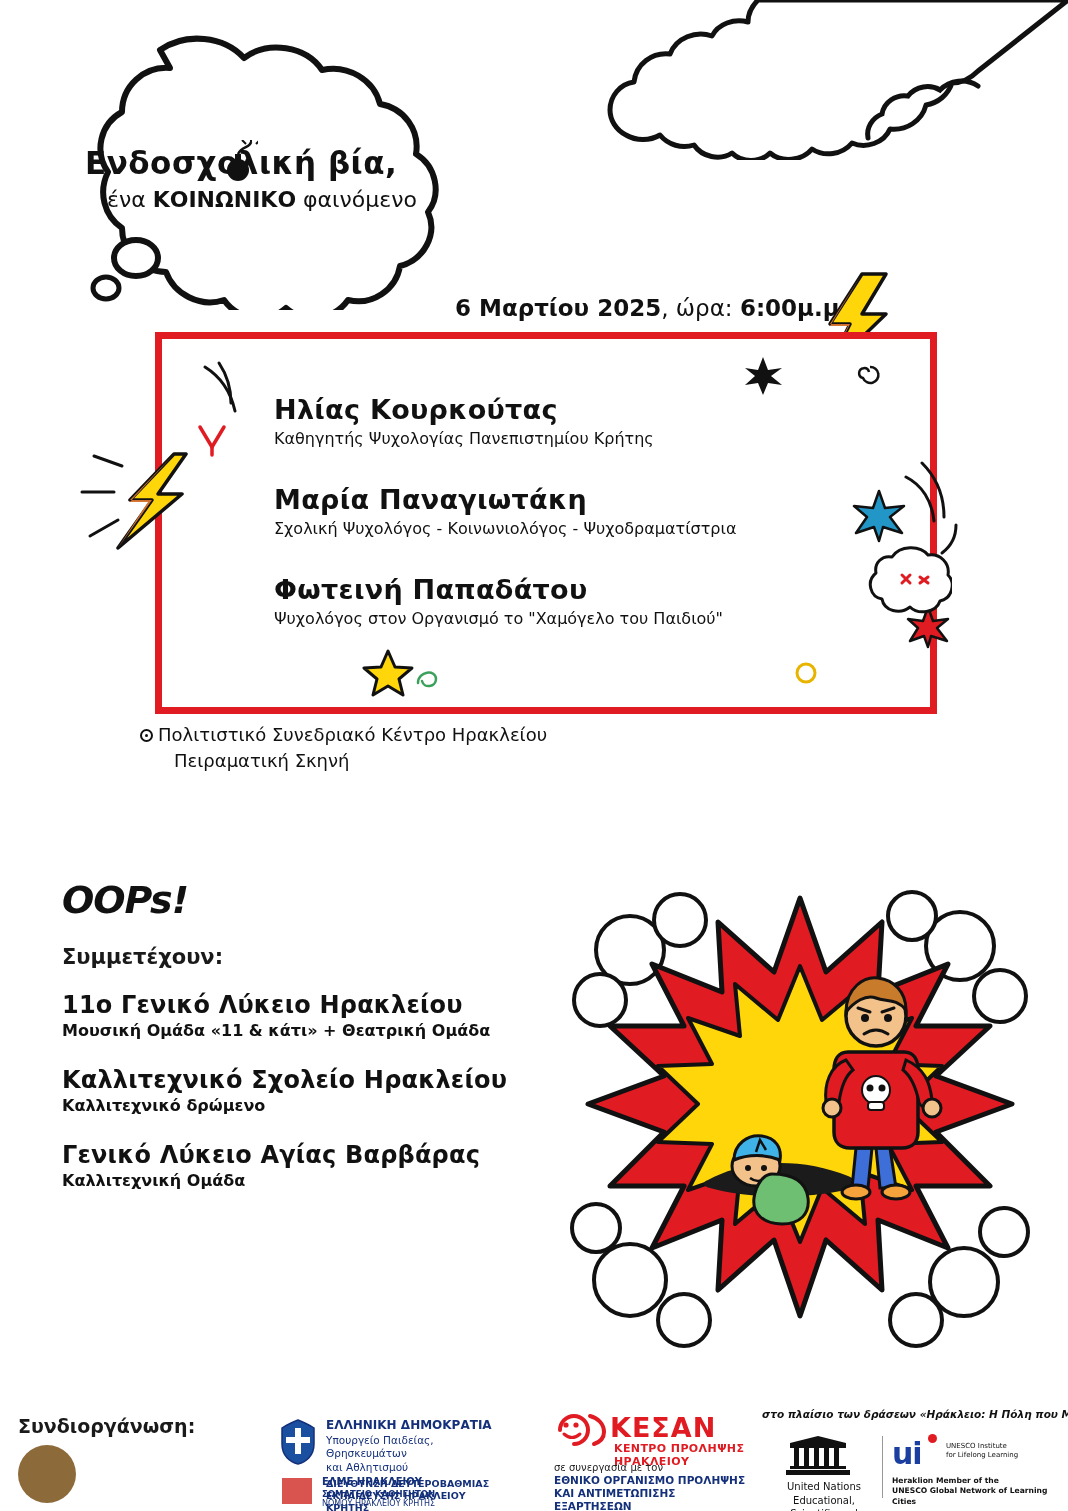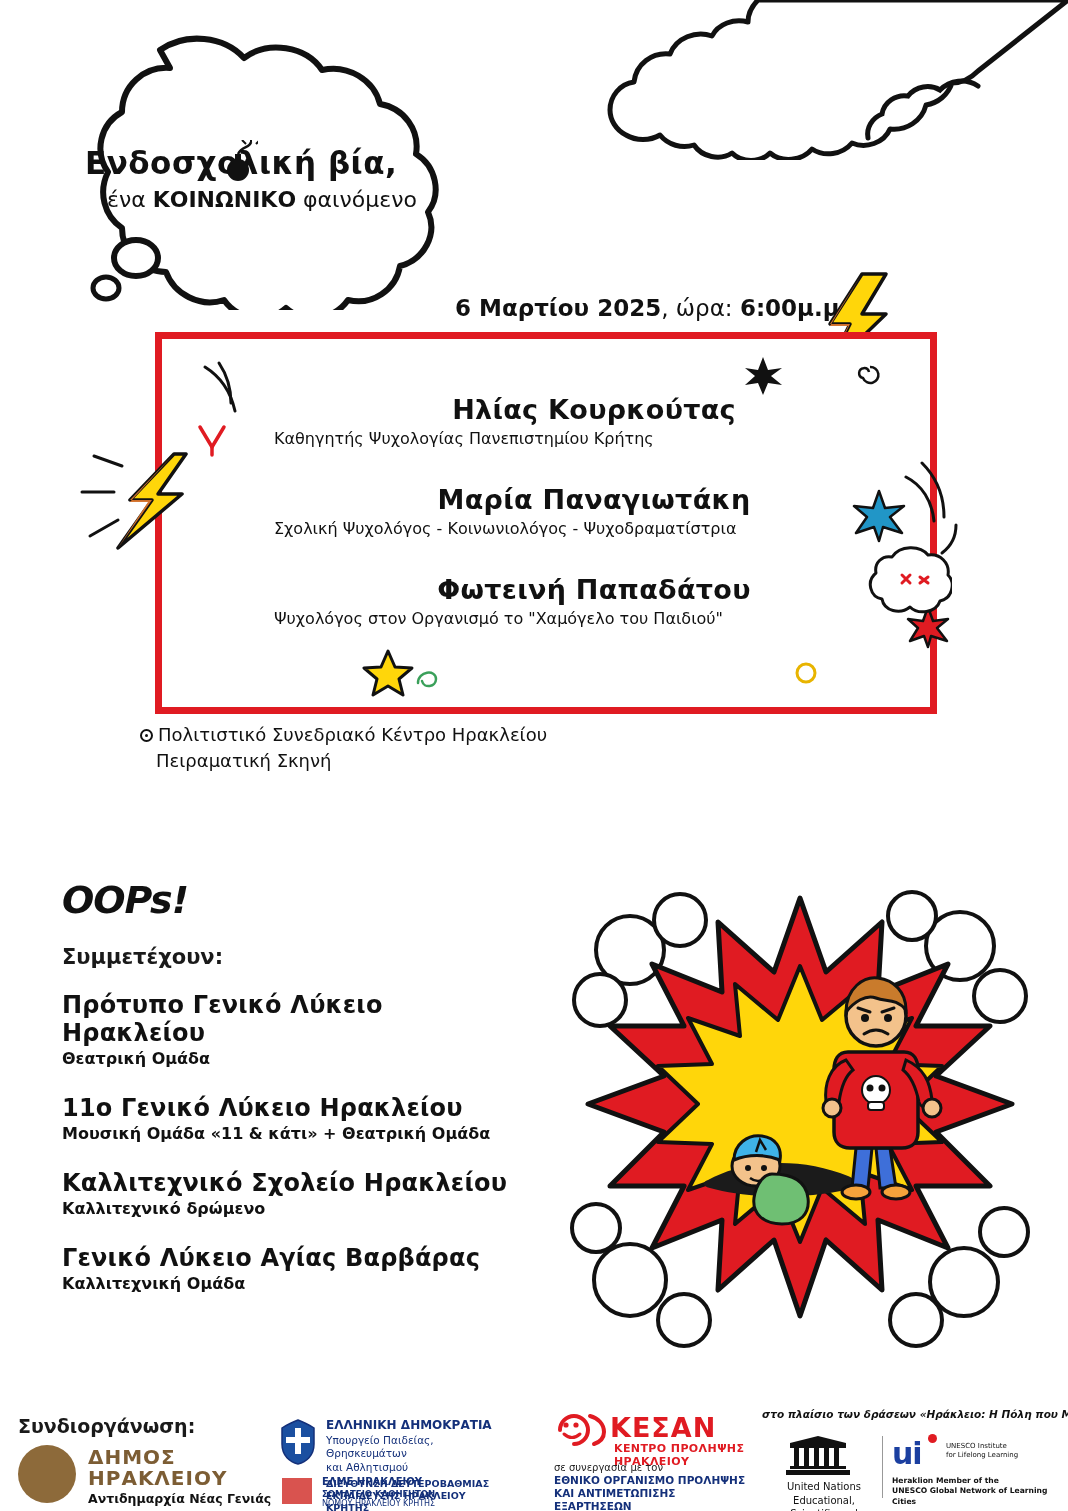--- a/index.html
+++ b/index.html
@@ -74,21 +74,20 @@
     left: 112px; top: 55px;
     width: 640px;
   }
   .speaker { margin-bottom: 36px; }
   .speaker:last-child { margin-bottom: 0; }
   .speaker-name {
     font-size: 27px;
     font-weight: 700;
     color: #111;
     letter-spacing: .3px;
-    text-align: center;
   }
   .speaker-role {
     font-size: 16px;
     margin-top: 4px;
     color: #111;
   }
 
   
   .deco { position: absolute; pointer-events: none; }
 
@@ -111,21 +110,21 @@
     top: 1px;
   }
   #venue .pin::after {
     content: "";
     position: absolute;
     left: 3px; top: 3px;
     width: 3px; height: 3px;
     background: #111;
     border-radius: 50%;
   }
-  #venue .venue-line2 { margin-left: 16px; display: block; }
+  #venue .venue-line2 { margin-left: 34px; display: block; }
 
   
   #oops {
     position: absolute;
     left: 62px; top: 878px;
     width: 130px; height: 48px;
   }
   #oops .oops-text {
     position: absolute;
     left: 0; top: 0;
@@ -450,24 +449,20 @@
 
 <div id="oops">
   <div class="oops-blue"></div>
   <div class="oops-blue2"></div>
   <div class="oops-text">OOPs!</div>
 </div>
 
 <div id="participants">
   <div id="participants-heading">Συμμετέχουν:</div>
 
-  <div class="school">
-    <div class="school-name">Πρότυπο Γενικό Λύκειο Ηρακλείου</div>
-    <div class="school-sub">Θεατρική Ομάδα</div>
-  </div>
   <div class="school">
     <div class="school-name">11ο Γενικό Λύκειο Ηρακλείου</div>
     <div class="school-sub">Μουσική Ομάδα «11 &amp; κάτι» + Θεατρική Ομάδα</div>
   </div>
   <div class="school">
     <div class="school-name">Καλλιτεχνικό Σχολείο Ηρακλείου</div>
     <div class="school-sub">Καλλιτεχνικό δρώμενο</div>
   </div>
   <div class="school">
     <div class="school-name">Γενικό Λύκειο Αγίας Βαρβάρας</div>
@@ -543,25 +538,20 @@
     <path d="M304,154 q12,-8 24,0" stroke="#111" stroke-width="3" fill="none" stroke-linecap="round"></path>
   </g>
 </svg>
 
 <div id="footer">
 
   <div id="coorg-label">Συνδιοργάνωση:</div>
 
   <div id="dimos-logo">
     <div class="seal"></div>
-    <div class="dimos-txt">
-      <div class="l1">ΔΗΜΟΣ</div>
-      <div class="l2">ΗΡΑΚΛΕΙΟΥ</div>
-      <div class="l3">Αντιδημαρχία Νέας Γενιάς</div>
-    </div>
   </div>
 
   <div id="ministry">
     <svg class="crest" viewBox="0 0 40 48">
       <path d="M20,2 C10,6 4,10 4,10 v16 c0,12 8,18 16,20 c8,-2 16,-8 16,-20 V10 S30,6 20,2 Z" fill="#1b4fa0" stroke="#14307a" stroke-width="1.5"></path>
       <rect x="17" y="10" width="6" height="26" fill="#fff"></rect>
       <rect x="8" y="19" width="24" height="6" fill="#fff"></rect>
     </svg>
     <div class="min-txt">
       <div class="m1">ΕΛΛΗΝΙΚΗ ΔΗΜΟΚΡΑΤΙΑ</div>

